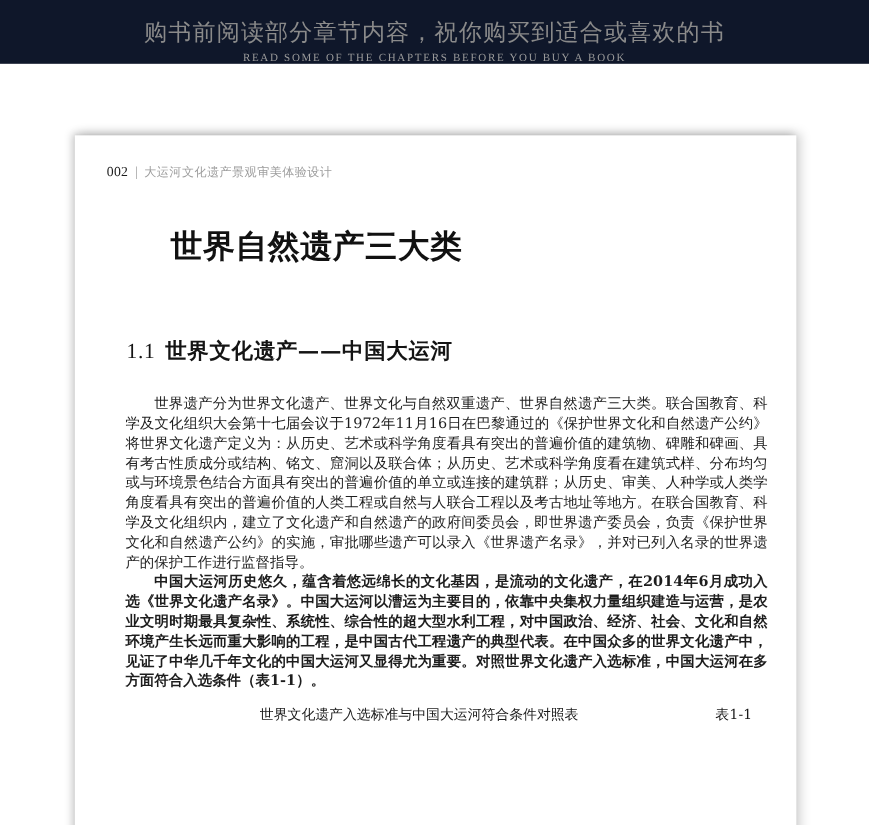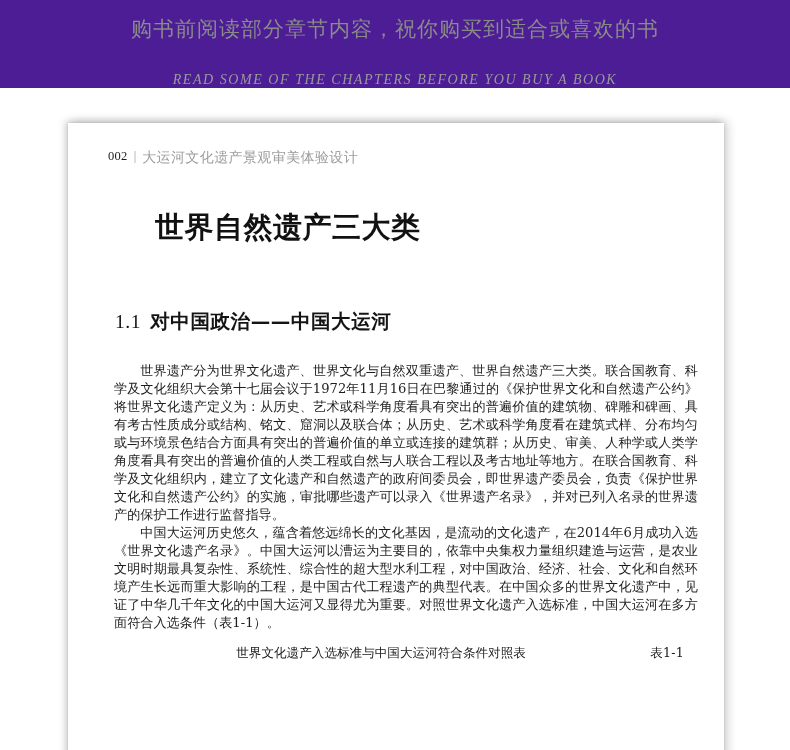--- a/index.html
+++ b/index.html
@@ -13,38 +13,37 @@
     overflow: hidden;
     font-family: "Liberation Serif", "DejaVu Serif", serif;
     position: relative;
   }
 
   
   .promo {
     width: 790px;
     padding-top: 14px;
     text-align: center;
-    background: #4c1d95;
+    background: #0f172a;
   }
   .promo-cn {
     font-family: "DejaVu Sans", "Liberation Sans", sans-serif;
     font-size: 21px;
     color: #8a8a8a;
     letter-spacing: 1px;
     line-height: 1.5;
     white-space: nowrap;
   }
   .promo-en {
-    margin-top: 26px;
-    font-family: "Liberation Serif", "DejaVu Serif", serif;
-    font-size: 14px;
+    margin-top: 1px;
+    font-family: "Liberation Serif", "DejaVu Serif", serif;
+    font-size: 10px;
     color: #9a9a9a;
     letter-spacing: 1.55px;
     white-space: nowrap;
-    font-style: italic;
   }
 
   
   .sheet {
     position: absolute;
     left: 68px;
     top: 123px;
     width: 656px;
     height: 640px;
     background: #ffffff;
@@ -53,39 +52,39 @@
                  0 0 2px rgba(0,0,0,0.10);
     overflow: hidden;
   }
   .page-inner {
     padding: 0 24px 0 24px;
   }
 
   
   .runhead {
     margin-top: 26px;
-    margin-left: 16px;
+    margin-left: 5px;
     display: flex;
-    align-items: flex-start;
+    align-items: center;
     white-space: nowrap;
   }
   .runhead-num {
     font-family: "Liberation Serif", "DejaVu Serif", serif;
     font-size: 12.5px;
     color: #1b1b1b;
     letter-spacing: 0.3px;
   }
   .runhead-sep {
     margin: 0 6px;
     color: #9b9b9b;
     font-size: 12.5px;
   }
   .runhead-title {
     font-family: "DejaVu Sans", "Liberation Sans", sans-serif;
-    font-size: 14px;
+    font-size: 11px;
     color: #9d9d9d;
     letter-spacing: 0.4px;
   }
 
   
   .chap {
     margin-top: 38px;
     margin-left: 22px;
     font-family: "DejaVu Serif", "Liberation Serif", serif;
     font-weight: 700;
@@ -132,21 +131,21 @@
     font-family: "DejaVu Serif", "Liberation Serif", serif;
     font-size: 13.1px;
     line-height: 18px;
     color: #1d1d1d;
     text-align: justify;
     text-justify: inter-character;
     text-indent: 2em;
     margin: 0;
     letter-spacing: 0.05px;
   }
-  .para + .para { margin-top: 0px; }
+  .para + .para { margin-top: 0px; font-weight: bold; }
 
   
   .tbl-block {
     margin-top: 13px;
     margin-left: 22px;
     width: 584px;
   }
   .tbl-cap {
     display: flex;
     align-items: baseline;
@@ -182,21 +181,21 @@
       <span class="runhead-num">002</span>
       <span class="runhead-sep">|</span>
       <span class="runhead-title">大运河文化遗产景观审美体验设计</span>
     </div>
 
     <div class="chap">
       <div class="chap-line2">世界自然遗产三大类</div>
     </div>
 
     <div class="sec">
-      <span class="sec-num">1.1</span><span>对中国政治——中国大运河</span>
+      <span class="sec-num">1.1</span><span>世界文化遗产——中国大运河</span>
     </div>
 
     <div class="body-wrap">
       <p class="para">世界遗产分为世界文化遗产、世界文化与自然双重遗产、世界自然遗产三大类。联合国教育、科学及文化组织大会第十七届会议于1972年11月16日在巴黎通过的《保护世界文化和自然遗产公约》将世界文化遗产定义为：从历史、艺术或科学角度看具有突出的普遍价值的建筑物、碑雕和碑画、具有考古性质成分或结构、铭文、窟洞以及联合体；从历史、艺术或科学角度看在建筑式样、分布均匀或与环境景色结合方面具有突出的普遍价值的单立或连接的建筑群；从历史、审美、人种学或人类学角度看具有突出的普遍价值的人类工程或自然与人联合工程以及考古地址等地方。在联合国教育、科学及文化组织内，建立了文化遗产和自然遗产的政府间委员会，即世界遗产委员会，负责《保护世界文化和自然遗产公约》的实施，审批哪些遗产可以录入《世界遗产名录》，并对已列入名录的世界遗产的保护工作进行监督指导。</p>
       <p class="para">中国大运河历史悠久，蕴含着悠远绵长的文化基因，是流动的文化遗产，在2014年6月成功入选《世界文化遗产名录》。中国大运河以漕运为主要目的，依靠中央集权力量组织建造与运营，是农业文明时期最具复杂性、系统性、综合性的超大型水利工程，对中国政治、经济、社会、文化和自然环境产生长远而重大影响的工程，是中国古代工程遗产的典型代表。在中国众多的世界文化遗产中，见证了中华几千年文化的中国大运河又显得尤为重要。对照世界文化遗产入选标准，中国大运河在多方面符合入选条件（表1-1）。</p>
     </div>
 
     <div class="tbl-block">
       <div class="tbl-cap">
         <span class="tbl-cap-title">世界文化遗产入选标准与中国大运河符合条件对照表</span>

